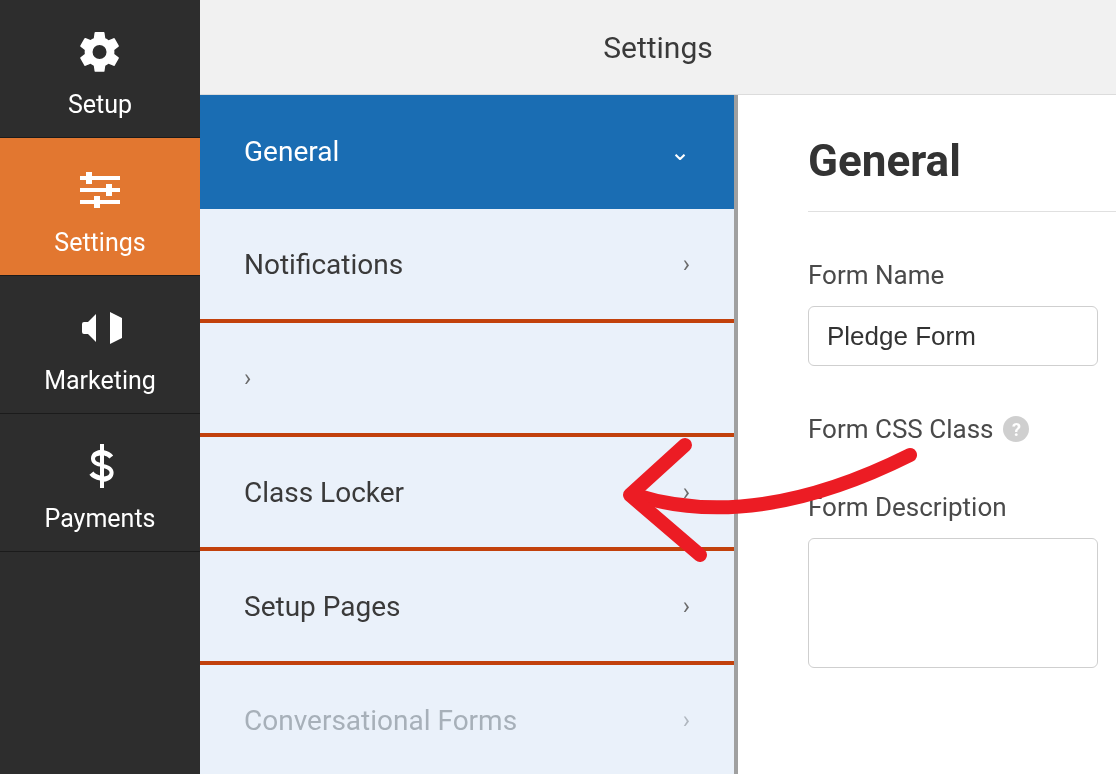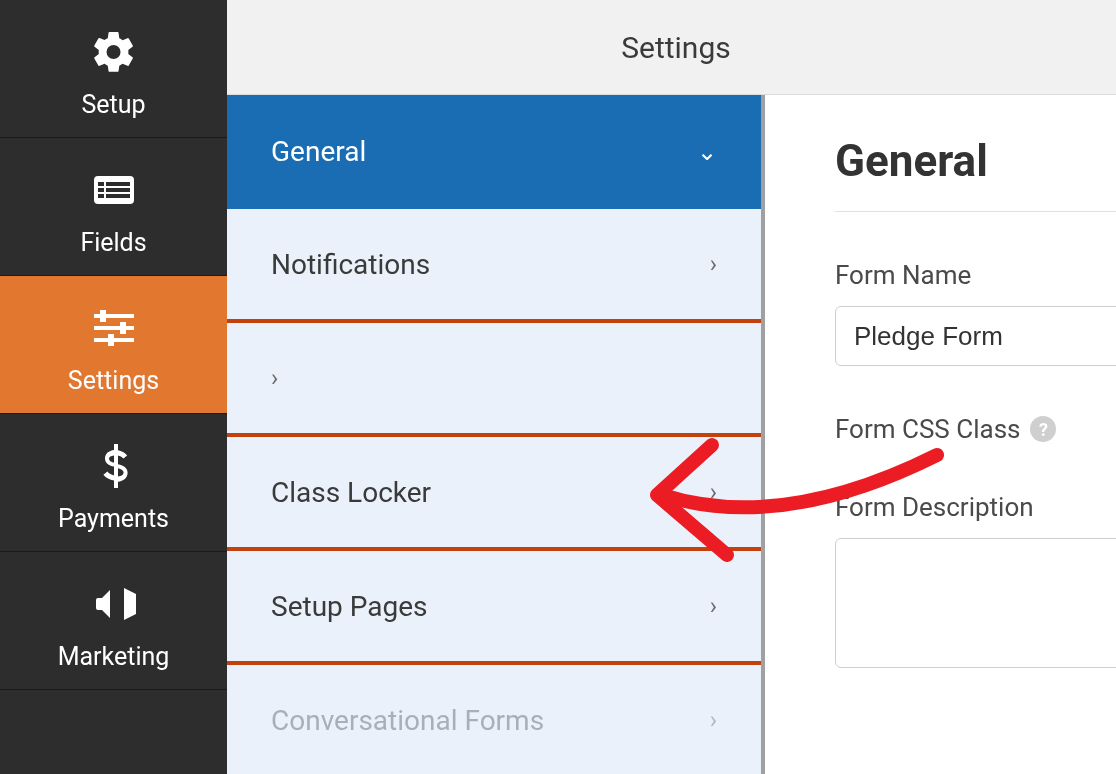--- a/index.html
+++ b/index.html
@@ -8,21 +8,21 @@
   width: 1116px;
   height: 774px;
   overflow: hidden;
   background: #fff;
 }
 .layout {
   display: flex;
   height: 100%;
 }
 .sidebar-nav {
-  width: 227px;
+  width: 200px;
   background: #2d2d2d;
   display: flex;
   flex-direction: column;
   flex-shrink: 0;
 }
 .nav-item {
   display: flex;
   flex-direction: column;
   align-items: center;
   justify-content: center;
@@ -174,65 +174,51 @@
 
     <div class="nav-item">
       <span class="nav-icon">
         <svg viewBox="0 0 24 24">
             <path d="M19.14,12.94a7.07,7.07,0,0,0,.05-.94,7.07,7.07,0,0,0-.05-.94l2.11-1.65a.5.5,0,0,0,.12-.64l-2-3.46a.5.5,0,0,0-.61-.22l-2.49,1a7,7,0,0,0-1.62-.94l-.38-2.65A.5.5,0,0,0,13.77,2H9.77a.5.5,0,0,0-.5.42L8.89,5.07a7,7,0,0,0-1.62.94l-2.49-1a.5.5,0,0,0-.61.22l-2,3.46a.5.5,0,0,0,.12.64L4.4,11.06a7.07,7.07,0,0,0-.05.94,7.07,7.07,0,0,0,.05.94L2.29,14.59a.5.5,0,0,0-.12.64l2,3.46a.5.5,0,0,0,.61.22l2.49-1a7,7,0,0,0,1.62.94l.38,2.65a.5.5,0,0,0,.5.42h4a.5.5,0,0,0,.5-.42l.38-2.65a7,7,0,0,0,1.62-.94l2.49,1a.5.5,0,0,0,.61-.22l2-3.46a.5.5,0,0,0-.12-.64ZM11.77,15.5A3.5,3.5,0,1,1,15.27,12,3.5,3.5,0,0,1,11.77,15.5Z"></path>
           </svg>
       </span>
       <span class="nav-label">Setup</span>
     </div>
 
-    <div class="nav-item">
-      <span class="nav-icon">
-        <svg viewBox="0 0 24 24">
-            <rect x="2" y="5" width="20" height="14" rx="2"></rect>
-            <rect x="4" y="8" width="3" height="2" fill="#2d2d2d"></rect>
-            <rect x="8" y="8" width="12" height="2" fill="#2d2d2d"></rect>
-            <rect x="4" y="11" width="3" height="2" fill="#2d2d2d"></rect>
-            <rect x="8" y="11" width="12" height="2" fill="#2d2d2d"></rect>
-            <rect x="4" y="14" width="3" height="2" fill="#2d2d2d"></rect>
-            <rect x="8" y="14" width="12" height="2" fill="#2d2d2d"></rect>
-          </svg>
-      </span>
-      <span class="nav-label">Fields</span>
-    </div>
 
     <div class="nav-item active">
       <span class="nav-icon">
         <svg viewBox="0 0 24 24">
             <rect x="2" y="5" width="20" height="2"></rect>
             <rect x="2" y="11" width="20" height="2"></rect>
             <rect x="2" y="17" width="20" height="2"></rect>
             <rect x="5" y="3" width="3" height="6"></rect>
             <rect x="15" y="9" width="3" height="6"></rect>
             <rect x="9" y="15" width="3" height="6"></rect>
           </svg>
       </span>
       <span class="nav-label">Settings</span>
     </div>
 
     <div class="nav-item">
       <span class="nav-icon">
         <svg viewBox="0 0 24 24">
+            <path d="M3 10v4a1 1 0 0 0 1 1h2l4 4v-14l-4 4H4a1 1 0 0 0-1 1zm14-6v16l6-3V7z"></path>
+          </svg>
+      </span>
+      <span class="nav-label">Marketing</span>
+    </div>
+
+    <div class="nav-item">
+      <span class="nav-icon">
+        <svg viewBox="0 0 24 24">
             <path d="M12 1v3c-2.5.3-4.5 1.8-4.5 4.2 0 2.2 1.7 3.4 4.5 4.1v4.4c-1.3-.2-2.5-.9-3.3-1.9l-2 1.6c1.3 1.6 3.1 2.6 5.3 2.8V23h2v-3.1c2.7-.3 4.8-1.9 4.8-4.5 0-2.4-1.8-3.6-4.8-4.3V6.8c1 .2 2 .7 2.7 1.5l1.9-1.6C17.4 5.3 15.8 4.4 14 4.1V1h-2zm0 5.7v3.7c-1.6-.4-2.5-1-2.5-2 0-1 .9-1.5 2.5-1.7zm2 6.4c1.8.5 2.8 1.1 2.8 2.2 0 1.1-1 1.8-2.8 2V13.1z"></path>
           </svg>
       </span>
       <span class="nav-label">Payments</span>
-    </div>
-
-    <div class="nav-item">
-      <span class="nav-icon">
-        <svg viewBox="0 0 24 24">
-            <path d="M3 10v4a1 1 0 0 0 1 1h2l4 4v-14l-4 4H4a1 1 0 0 0-1 1zm14-6v16l6-3V7z"></path>
-          </svg>
-      </span>
-      <span class="nav-label">Marketing</span>
     </div>
 
   </div>
 
   <div class="content">
     <div class="topbar">
       <span class="topbar-title">Settings</span>
     </div>
 
     <div class="body-row">

